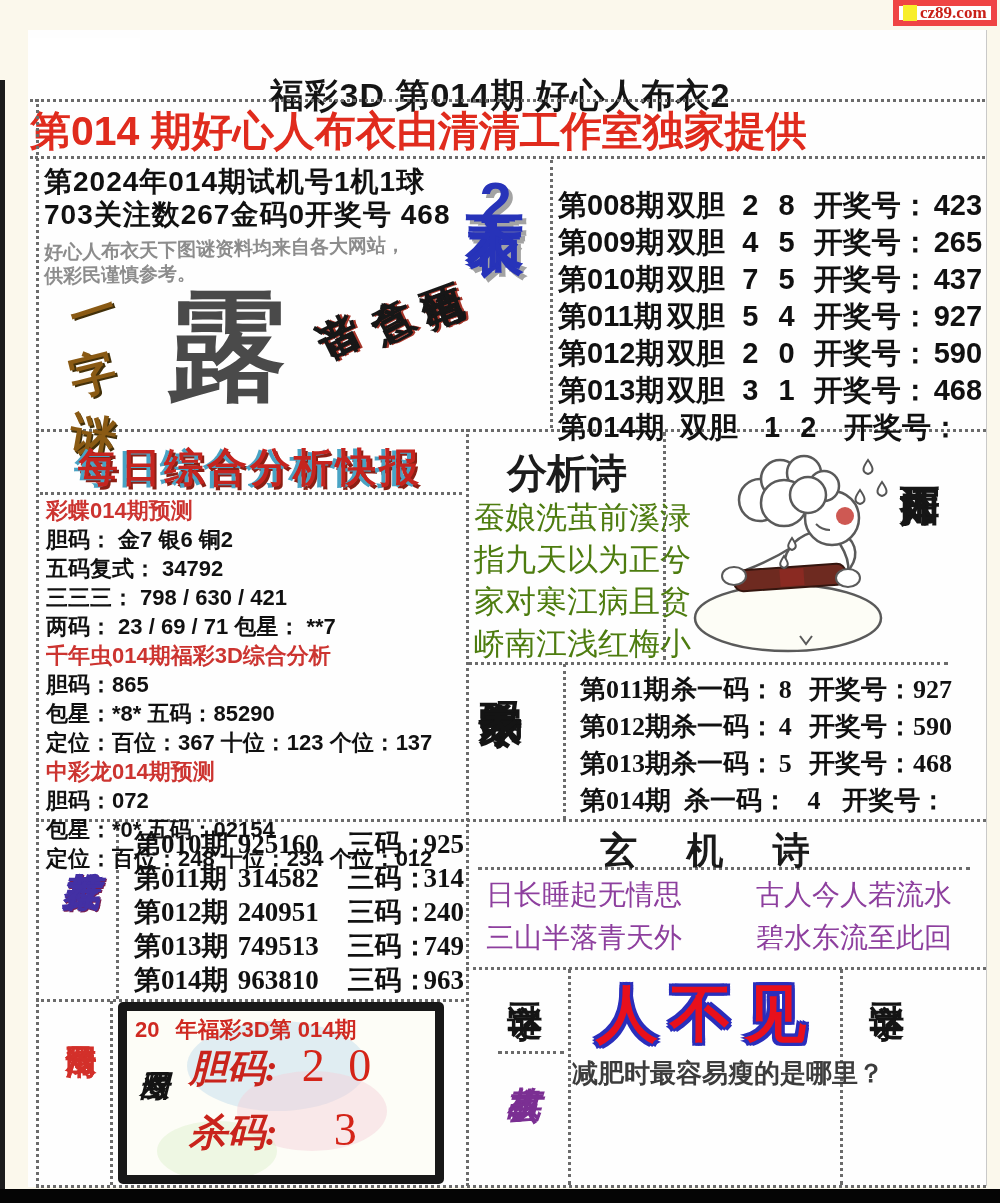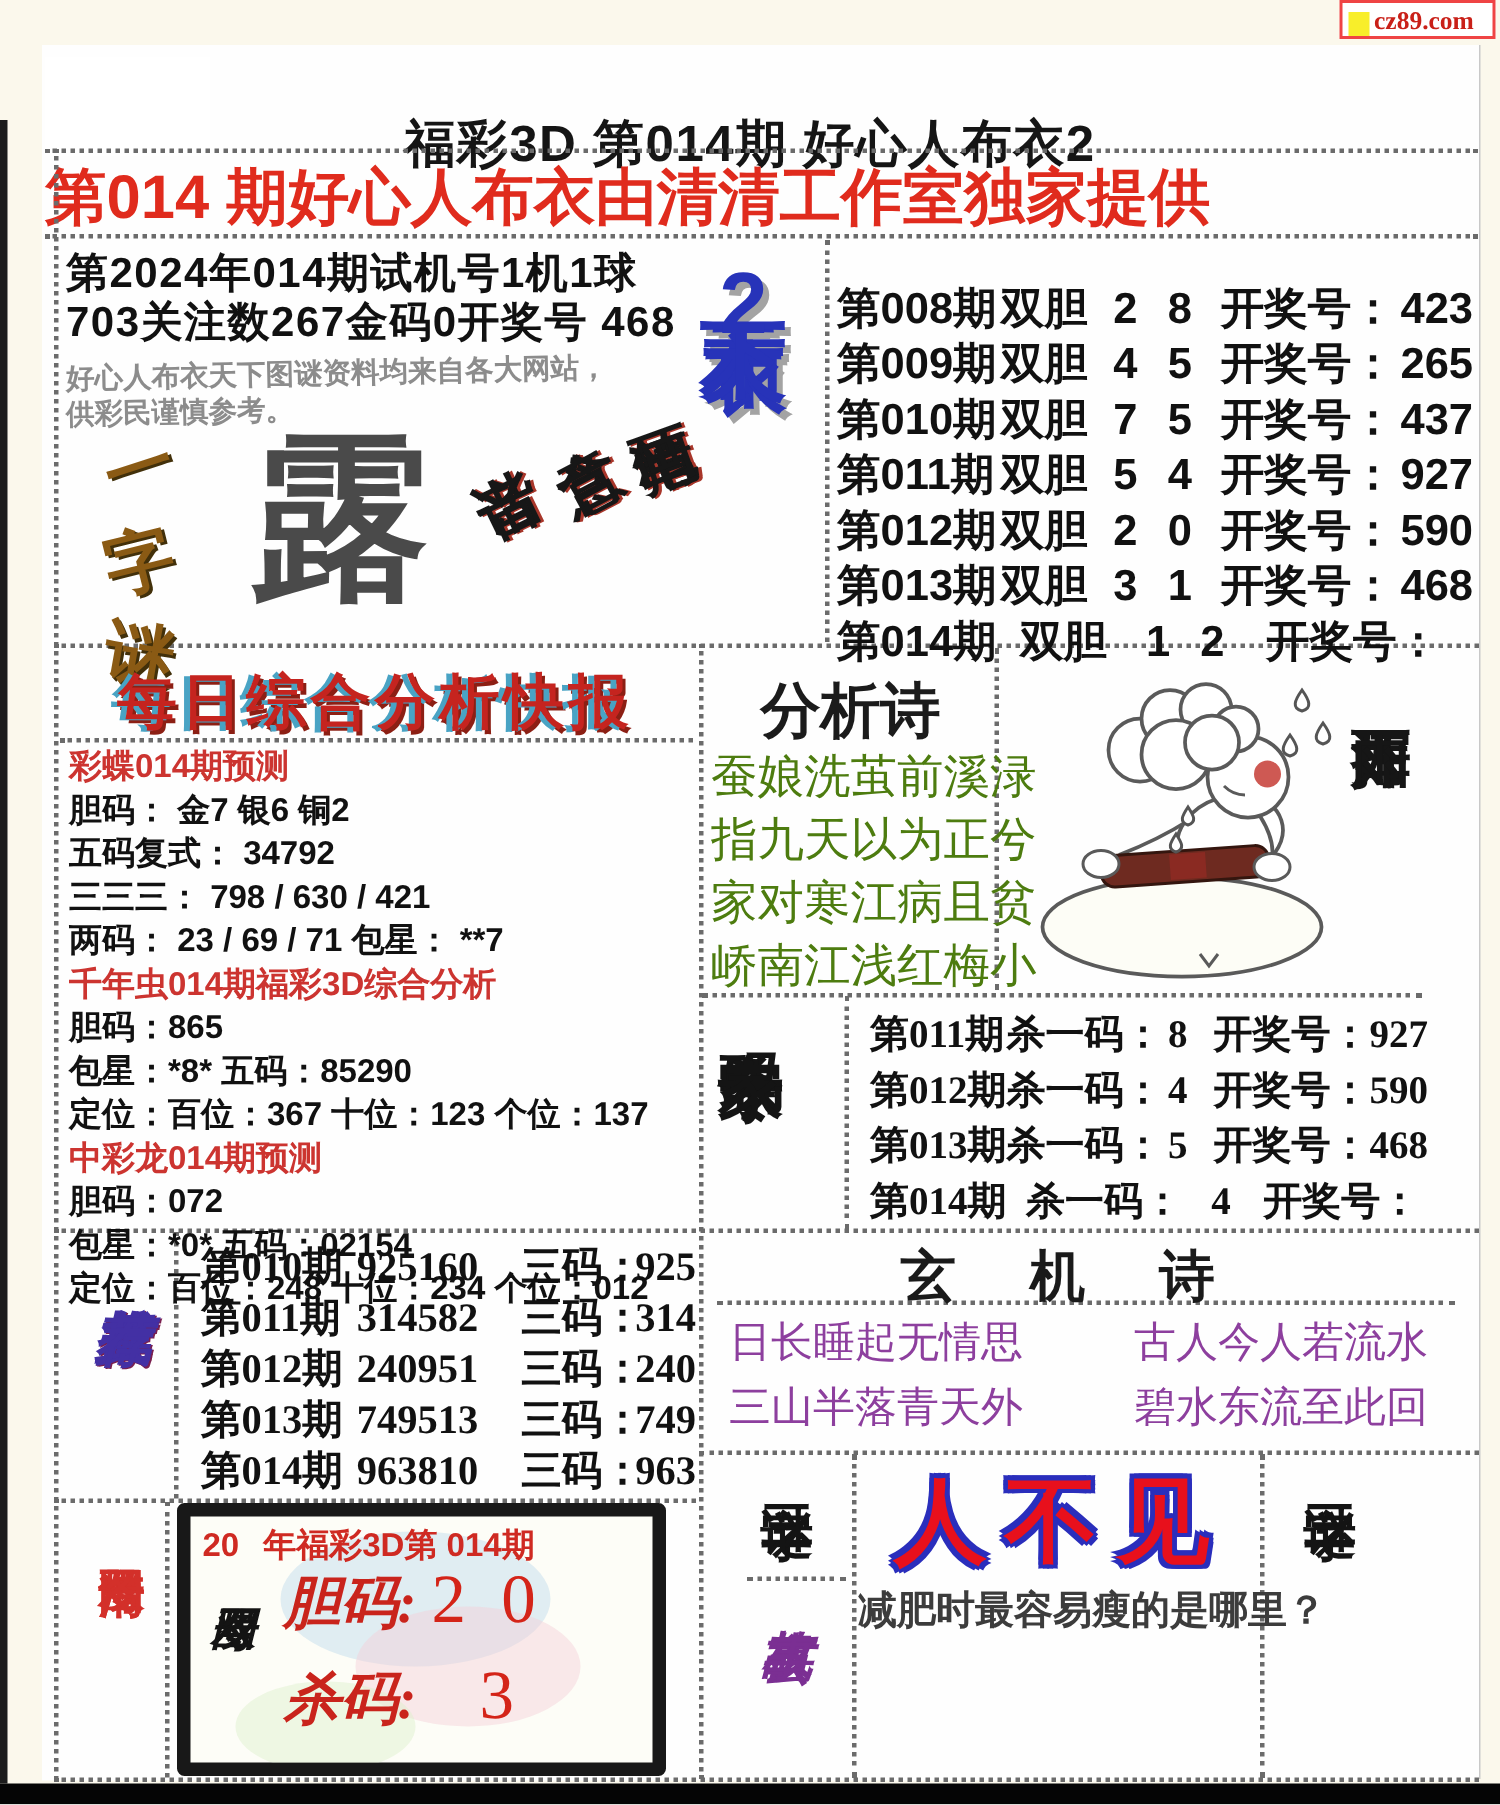--- a/index.html
+++ b/index.html
@@ -7,21 +7,21 @@
   .white-bg{position:absolute;left:28px;top:30px;width:958px;height:1157px;background:#fefefe;}
   .white-patch{position:absolute;left:30px;top:38px;width:110px;height:66px;background:#ffffff;}
   
   .dh{position:absolute;height:0;border-top:3px dotted #6b6b6b;}
   .dv{position:absolute;width:0;border-left:3px dotted #6b6b6b;}
   
   .left-strip{position:absolute;left:0;top:80px;width:5px;height:1109px;background:#1c1c1c;}
   .bottom-bar{position:absolute;left:0;top:1189px;width:1000px;height:14px;background:#050505;}
   .right-line{position:absolute;left:986px;top:30px;width:1px;height:1156px;background:#c9c9c9;}
   
-  .badge{position:absolute;left:893px;top:0;width:104px;height:26px;background:#fff;border:2px solid #ef4444;display:flex;align-items:flex-end;box-sizing:border-box;}
+  .badge{position:absolute;left:893px;top:0;width:104px;height:26px;background:#fff;border:6px solid #ef4444;display:flex;align-items:center;box-sizing:border-box;}
   .badge .sq{width:14px;height:16px;background:#f8ee2a;margin:0 3px 0 4px;}
   .badge .txt{color:#c92018;font-family:"Liberation Serif",serif;font-size:17px;font-weight:bold;}
   
   .page-title{position:absolute;left:0;top:40px;width:1000px;text-align:center;font-size:34px;font-weight:bold;letter-spacing:1px;color:#151515;margin-top:33px;}
   .banner{position:absolute;left:30px;top:104px;width:955px;font-size:41px;font-weight:bold;color:#e02b1d;white-space:nowrap;}
   
   .info1{position:absolute;left:44px;top:163px;font-size:28px;font-weight:bold;letter-spacing:1px;white-space:nowrap;}
   .info2{position:absolute;left:44px;top:196px;font-size:28px;font-weight:bold;letter-spacing:1px;white-space:nowrap;}
   .note{position:absolute;left:44px;font-size:19px;color:#8c8c8c;font-weight:bold;transform:rotate(-1.2deg);white-space:nowrap;}
   
@@ -86,21 +86,21 @@
   .qq{position:absolute;left:64px;top:1022px;font-size:31px;font-weight:bold;color:#d3302a;line-height:1.05;}
   .dbox{position:absolute;left:118px;top:1002px;width:326px;height:182px;box-sizing:border-box;border:9px solid #181818;border-radius:5px;background:#fdfdf7;overflow:hidden;}
   .dbox .blob{position:absolute;border-radius:50%;opacity:.45;}
   .b1{left:60px;top:10px;width:180px;height:90px;background:#bcd9ec;}
   .b2{left:110px;top:60px;width:150px;height:80px;background:#f3cfd6;}
   .b3{left:30px;top:110px;width:120px;height:60px;background:#dcefc9;}
   .dbox-head{position:absolute;left:8px;top:4px;font-size:22px;font-weight:bold;color:#cf2a22;white-space:nowrap;}
   .dbox-head .yr{margin-right:16px;}
   .dbox-side{position:absolute;left:12px;top:38px;font-size:30px;font-weight:900;font-style:italic;color:#141414;line-height:1.05;font-family:"Liberation Serif",serif;}
   .dbox-row{position:absolute;left:62px;display:flex;align-items:baseline;}
-  .dbox-row .lab{font-family:"Liberation Serif",serif;font-style:italic;font-weight:900;font-size:38px;color:#c9241c;margin-right:10px;}
+  .dbox-row .lab{font-family:"Liberation Serif",serif;font-style:italic;font-weight:900;font-size:38px;color:#c9241c;margin-right:24px;}
   .dbox-row .val{font-family:"Liberation Serif",serif;font-size:46px;color:#d42418;letter-spacing:6px;}
   .r1{top:28px;}
   .r2{top:92px;gap:32px;}
 </style>
 </head>
 <body>
 
 <div class="page">
   <div class="white-bg"></div>
   <div class="white-patch"></div>

